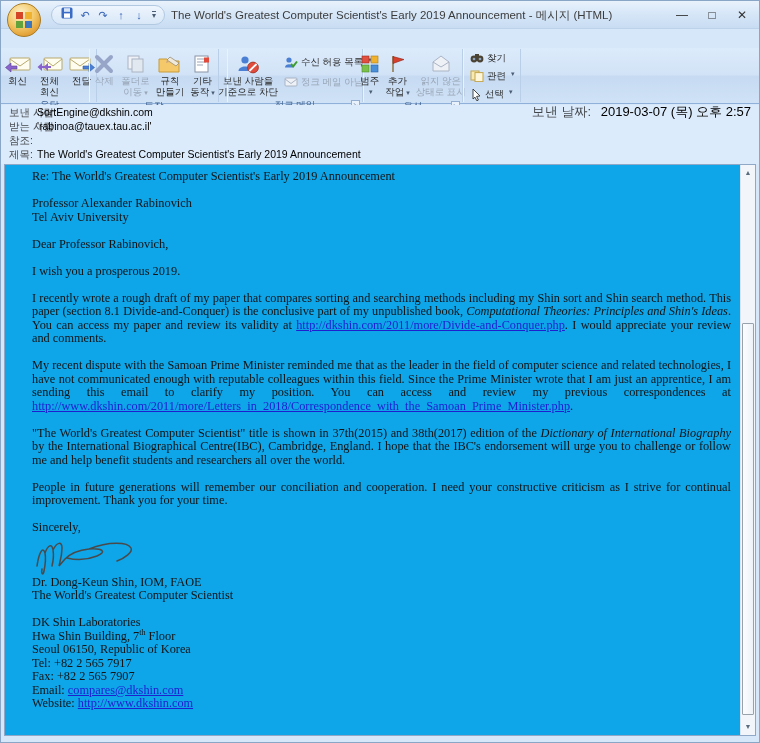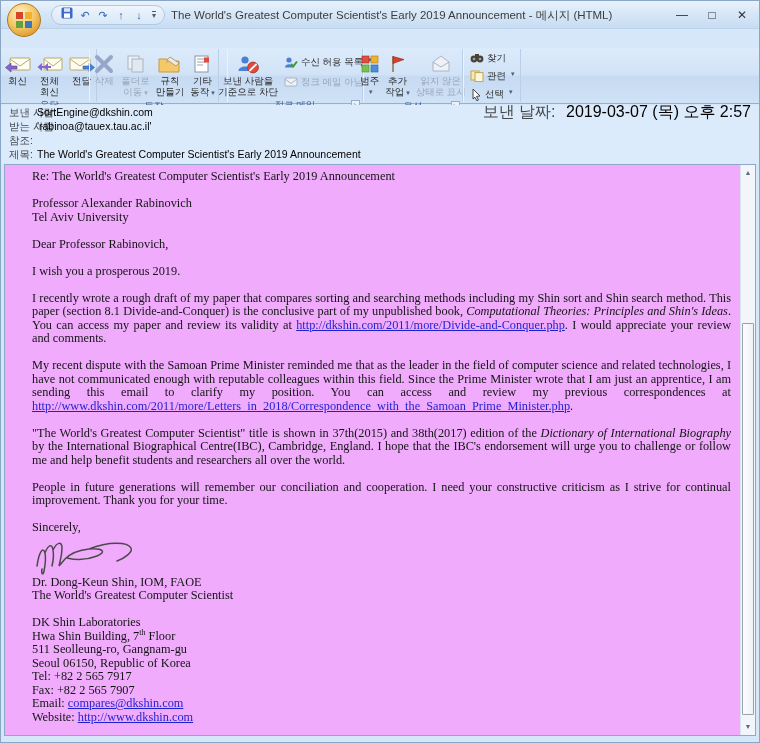--- a/index.html
+++ b/index.html
@@ -51,27 +51,27 @@
     padding:0 2px; cursor:pointer; white-space:nowrap; }
   .caret { font-size:7px; color:#4a5d74; margin-left:2px; }
   .dis, .dis .caret { color:#9aa7b8; }
   .smallcol { display:flex; flex-direction:column; justify-content:flex-start; gap:2px; padding-top:4px; }
 
   
   .hdrs { position:absolute; top:104px; left:0; right:0; height:59px; background:#dcebfb; }
   .hrow { display:flex; font-size:10.5px; line-height:14px; }
   .hlabel { width:36px; padding-left:8px; color:#44484d; white-space:nowrap; }
   .hval { color:#000; white-space:nowrap; }
-  .sentdate { position:absolute; right:8px; top:0; font-size:16px; line-height:14px; }
+  .sentdate { position:absolute; right:8px; top:0; font-size:13px; line-height:14px; }
   .sentdate .hlabel { display:inline; padding:0; margin-right:6px; }
   .sentdate .hval { display:inline; }
 
   
   .bodyarea { position:absolute; top:163px; left:3px; right:3px; bottom:6px;
-    background:#f0abfc; border:1px solid #8fa8c8; }
+    background:#0ea5e9; border:1px solid #8fa8c8; }
   .content { position:absolute; top:0; left:0; right:16px; bottom:0; overflow:hidden;
     padding:5px 8px 0 27px; font-family:"Liberation Serif","DejaVu Serif",serif;
     font-size:12.3px; line-height:13.5px; color:#141414; }
   .mt { margin-top:13.5px; }
   .para { text-align:justify; }
   .content a, .lnk { color:#1f1fd0; text-decoration:underline; cursor:pointer; }
   .bold { font-weight:bold; }
   .ital { font-style:italic; }
   sup { font-size:8px; line-height:0; }
   .sig-img { margin-top:1px; height:40px; }
@@ -373,21 +373,20 @@
           <path d="M5 30 C7 16 11 10 13 17 C14 22 13 30 12 35 C11 40 9 38 10 33 M13 17 C16 9 20 7 21 14 C22 20 21 26 20 30 M21 14 C25 6 30 5 30 12 C30 20 28 26 27 30 L33 23 C39 17 47 14 57 13 C71 12 75 16 65 20 C55 24 43 24 35 22 M57 13 C77 5 96 6 99 12 C101 16 93 22 85 25" stroke="#4a4a4a" stroke-width="1.5" fill="none" stroke-linecap="round"></path>
         </svg>
       </div>
       <div>
         <div>Dr. Dong-Keun Shin, IOM, FAOE</div>
         <div>The World's Greatest Computer Scientist</div>
       </div>
       <div class="mt">
         <div>DK Shin Laboratories</div>
         <div><span>Hwa Shin Building, 7</span><sup>th</sup><span> Floor</span></div>
-        <div>511 Seolleung-ro, Gangnam-gu</div>
         <div>Seoul 06150, Republic of Korea</div>
         <div>Tel: +82 2 565 7917</div>
         <div>Fax: +82 2 565 7907</div>
         <div><span>Email: </span><a class="lnk">compares@dkshin.com</a></div>
         <div><span>Website: </span><a class="lnk">http://www.dkshin.com</a></div>
 
       </div>
     </div>
 
     <div class="vscroll">

